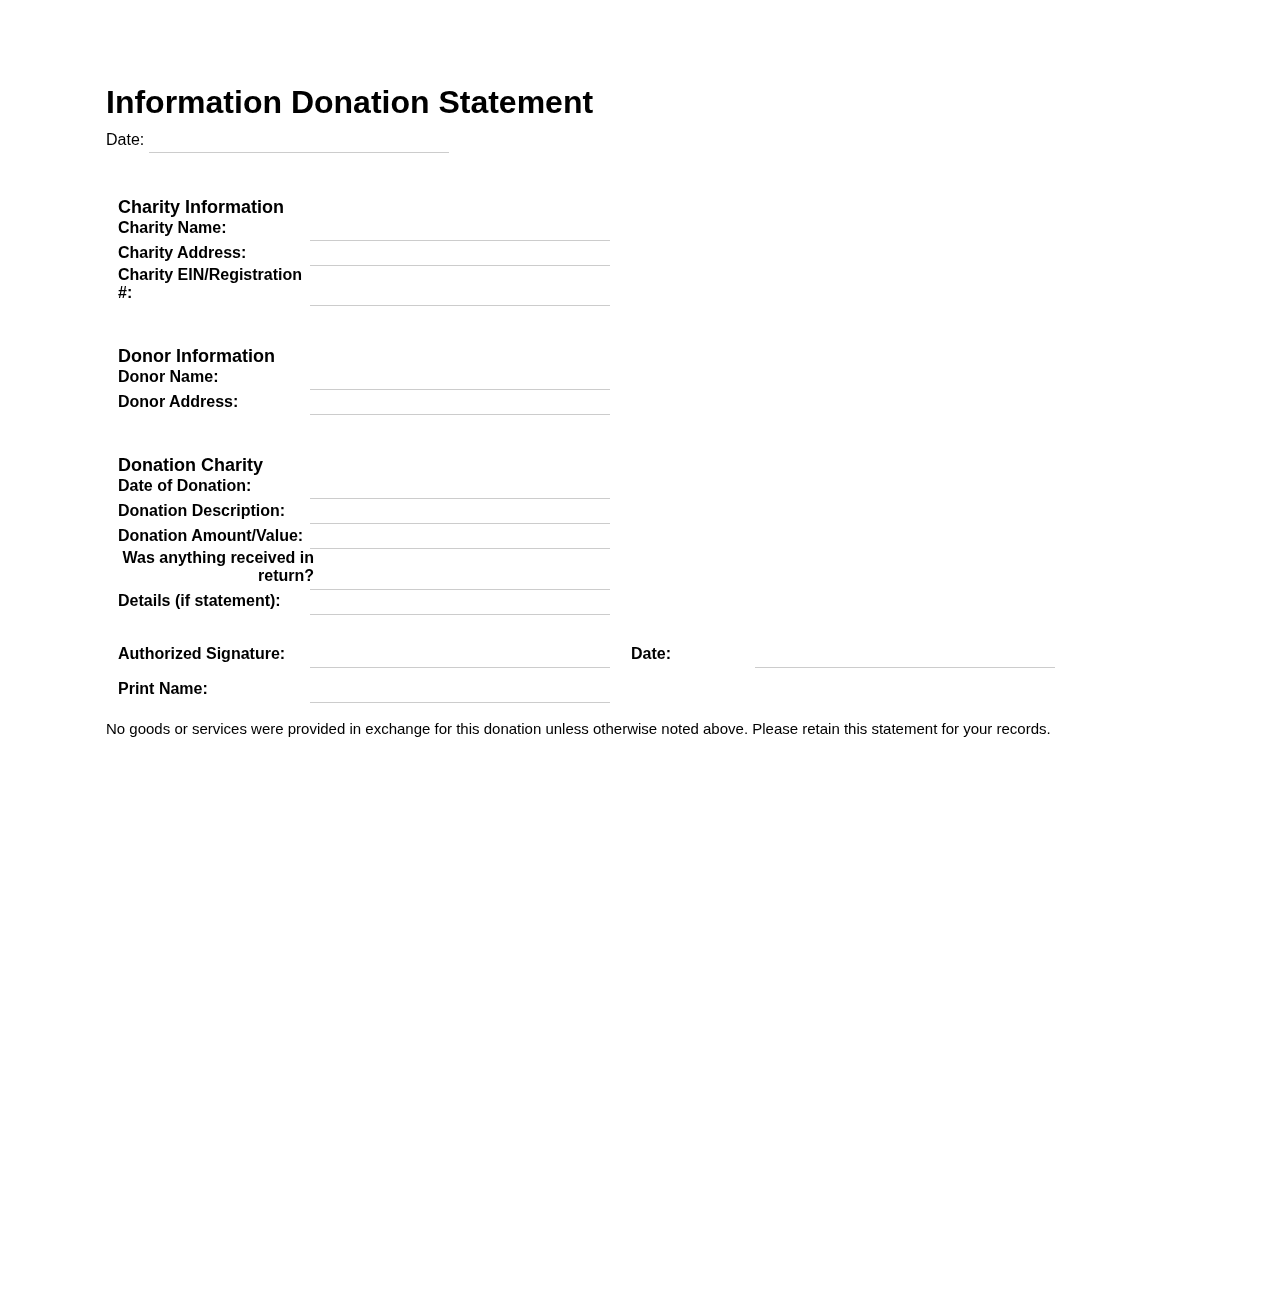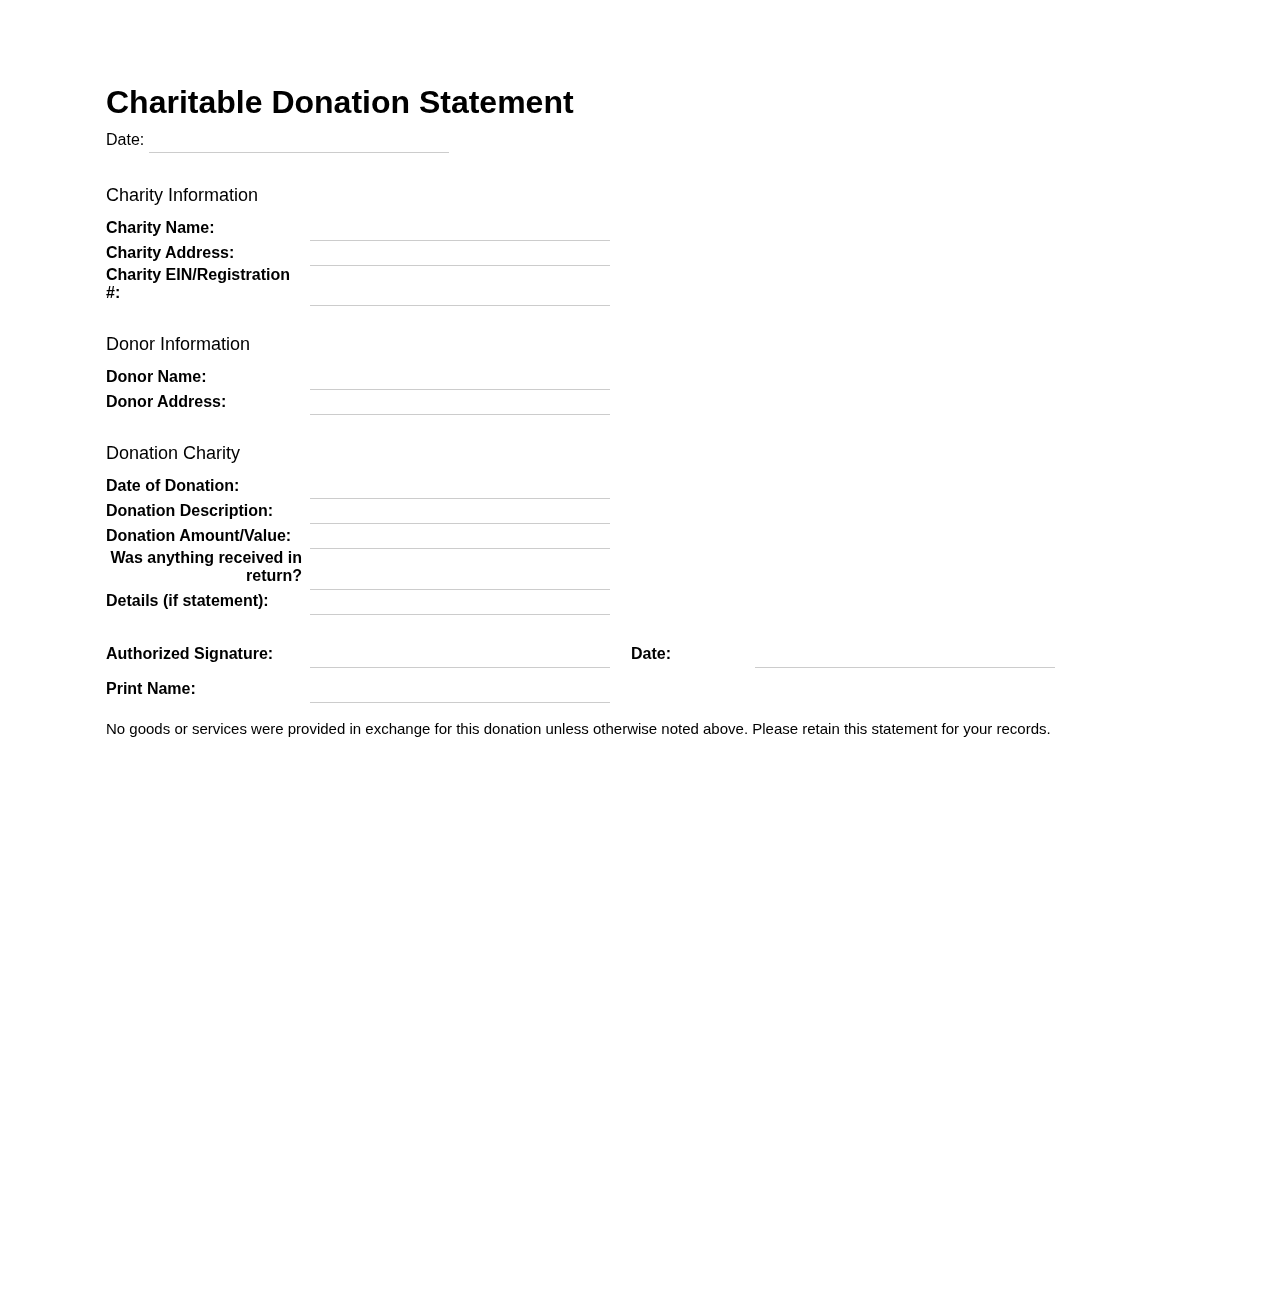--- a/index.html
+++ b/index.html
@@ -1,31 +1,31 @@
 <!DOCTYPE html>
 <html><head>
 <meta charset="utf-8">
 <style>
   html, body { margin:0; padding:0; background:#ffffff; }
   body { width:1278px; height:1300px; position:relative; font-family:"Liberation Sans", sans-serif; color:#000; }
   .page { position:absolute; left:106px; top:0; width:1100px; }
   h1 { position:absolute; left:0; top:83px; margin:0; font-size:32px; font-weight:bold; line-height:38px; white-space:nowrap; }
   .date-top { position:absolute; left:0; top:131px; font-size:16px; line-height:18px; }
   .date-top-line { position:absolute; left:43px; top:152px; width:300px; border-bottom:1px solid #cccccc; height:0; }
-  .section-title { position:absolute; left:0; margin:0; font-size:18px; font-weight:normal; line-height:22px; white-space:nowrap; }
-  .lbl { position:absolute; left:0; width:200px; font-size:16px; font-weight:bold; line-height:18px; }
+  .section-title { position:absolute; left:0; margin:12px; font-size:18px; font-weight:bold; line-height:22px; white-space:nowrap; }
+  .lbl { position:absolute; left:12px; width:200px; font-size:16px; font-weight:bold; line-height:18px; }
   .line { position:absolute; left:204px; width:300px; height:0; border-bottom:1px solid #cccccc; }
   .line2 { position:absolute; left:649px; width:300px; height:0; border-bottom:1px solid #cccccc; }
   .note { position:absolute; left:0; top:720px; font-size:15px; line-height:18px; white-space:nowrap;text-align:right; }
 </style>
 </head>
 <body>
 
 <div class="page">
-  <h1>Charitable Donation Statement</h1>
+  <h1>Information Donation Statement</h1>
 
   <div class="date-top">Date:</div>
   <div class="date-top-line"></div>
 
   <h2 class="section-title" style="top:184px;">Charity Information</h2>
   <div class="lbl" style="top:219px;">Charity Name:</div>
   <div class="line" style="top:240px;"></div>
   <div class="lbl" style="top:244px;">Charity Address:</div>
   <div class="line" style="top:265px;"></div>
   <div class="lbl" style="top:266px; width:196px;">Charity EIN/Registration #:</div>

